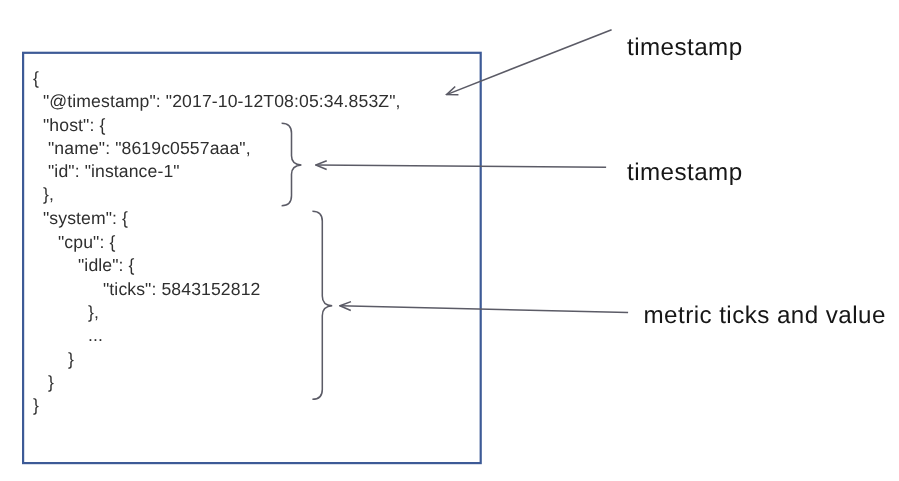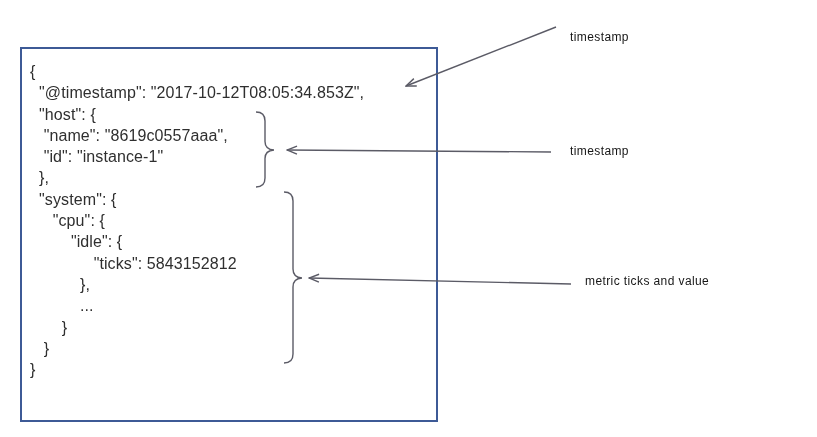--- a/index.html
+++ b/index.html
@@ -37,21 +37,21 @@
 
   .overlay {
     position: absolute;
     left: 0;
     top: 0;
     pointer-events: none;
   }
 
   .label {
     position: absolute;
-    font-size: 12px;
+    font-size: 22px;
     letter-spacing: 0.4px;
     color: #161616;
     white-space: nowrap;
   }
   .label-timestamp  { left: 570px; top: 30px; }
   .label-dimensions { left: 570px; top: 144px; }
   .label-metric     { left: 585px; top: 274px; }
 </style>
 </head>
 <body>

